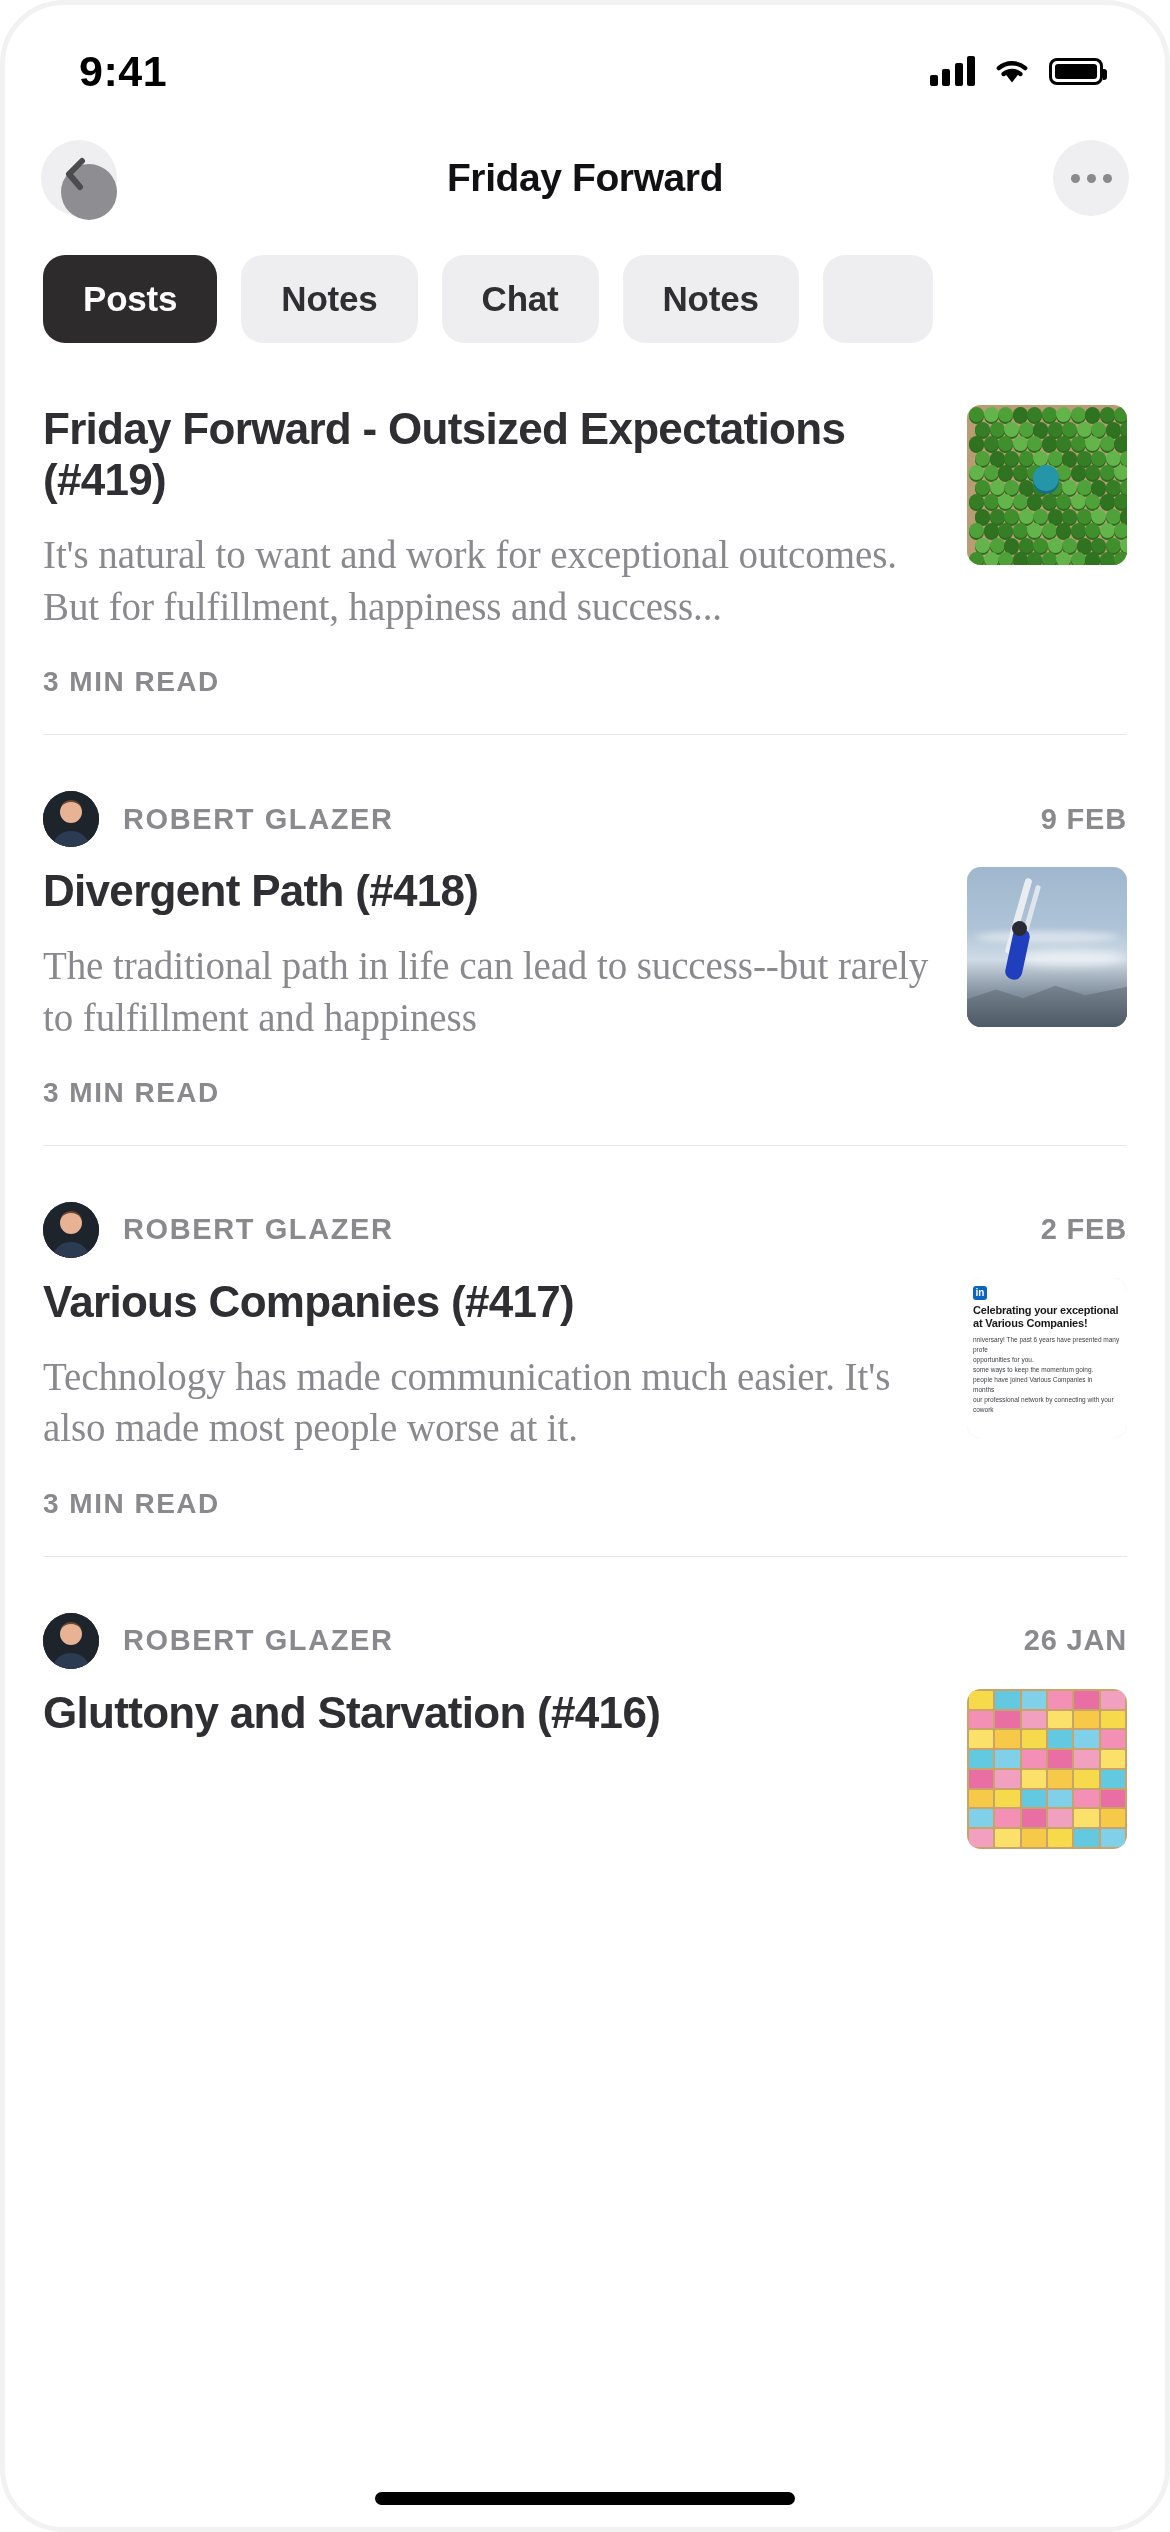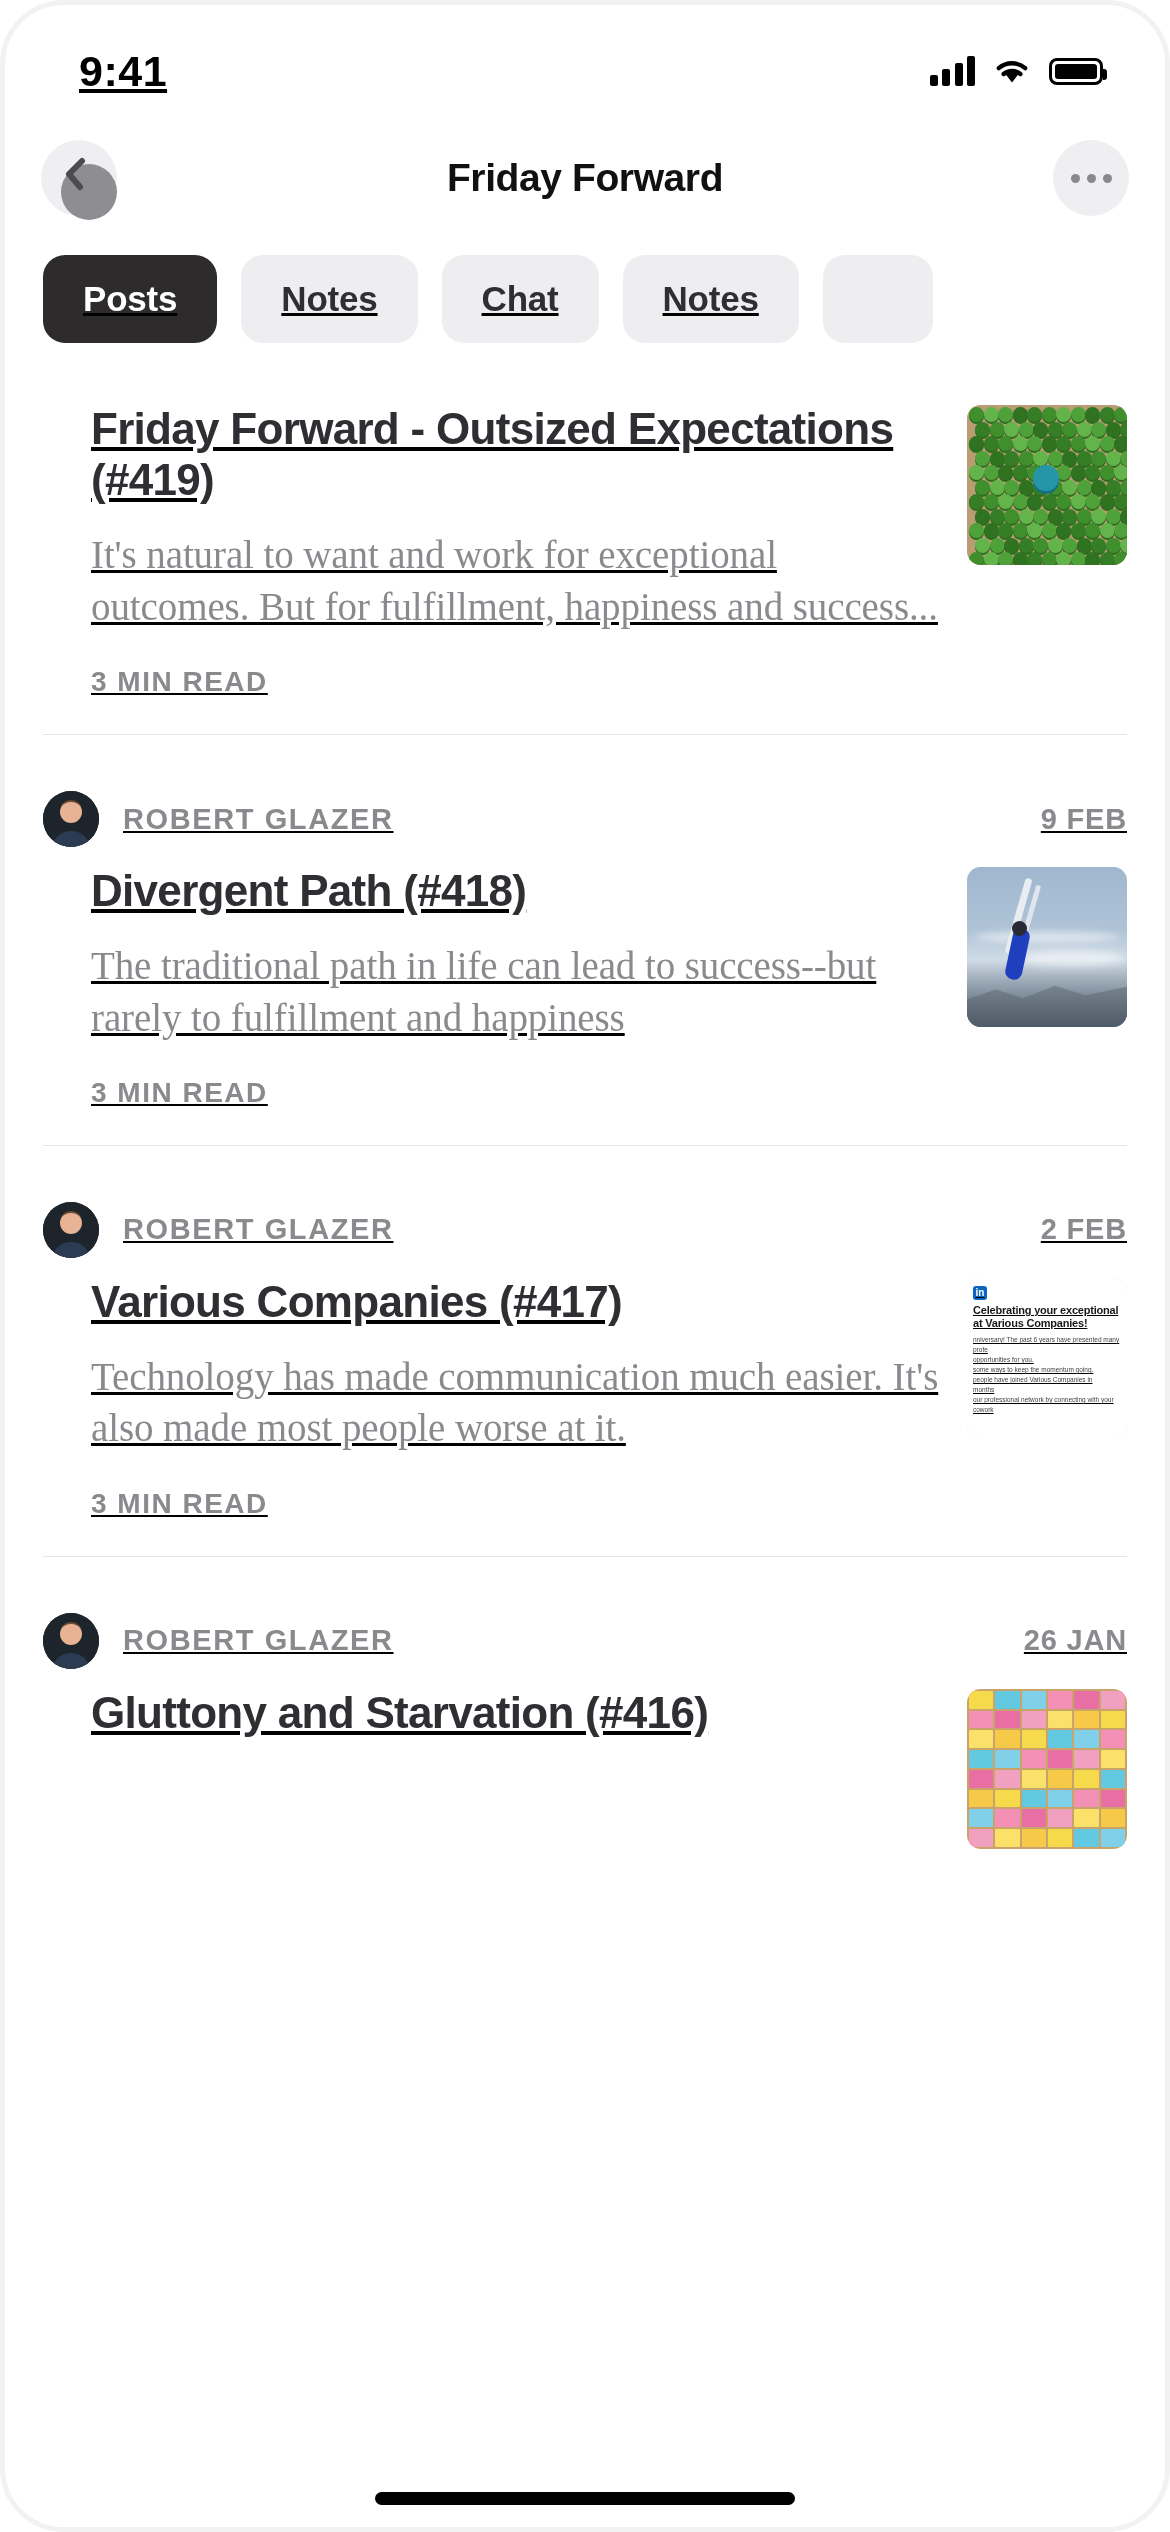--- a/index.html
+++ b/index.html
@@ -12,21 +12,20 @@
     position:relative;
   }
 
   
   #phone {
     position:absolute; inset:0;
     background:#ffffff;
     border-radius:64px;
     overflow:hidden;
     border:5px solid #f2f2f2;
-    text-decoration:underline;
   }
 
   
   .statusbar {
     position:relative;
     height:118px;
     display:flex; align-items:center;
     justify-content:space-between;
     padding:0 62px 0 74px;
   }
@@ -124,21 +123,21 @@
     font-size:29px; font-weight:600; color:#8a8a8e;
     letter-spacing:1.6px;
     flex:1 1 auto;
   }
   .post-date {
     font-size:29px; font-weight:600; color:#8a8a8e;
     letter-spacing:0.8px;
   }
 
   .post-body { display:flex; gap:24px; align-items:flex-start; }
-  .post-text { flex:1 1 auto; min-width:0;margin-left:48px; }
+  .post-text { flex:1 1 auto; min-width:0; }
   .post-title {
     font-size:44px; font-weight:700; color:#2e2e33;
     line-height:1.16; letter-spacing:-0.7px;
     margin:12px 0 0 0;
   }
   .post-excerpt {
     font-family:"Liberation Serif", serif;
     font-size:39px; color:#8a8a8e;
     line-height:1.32; margin-top:24px;
     letter-spacing:-0.1px;

